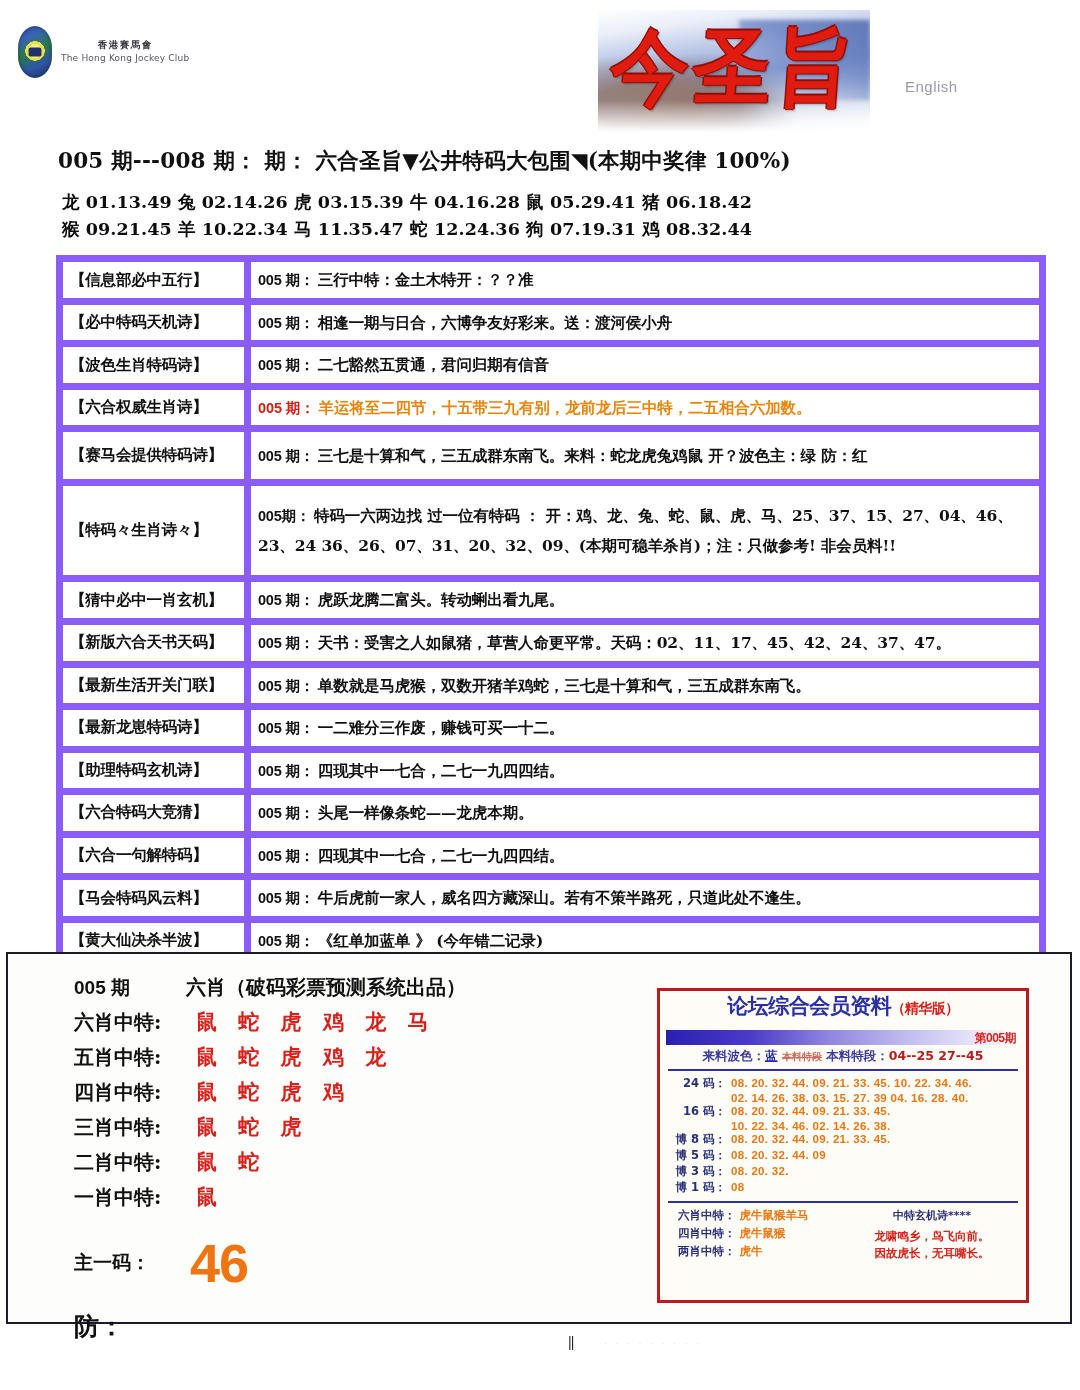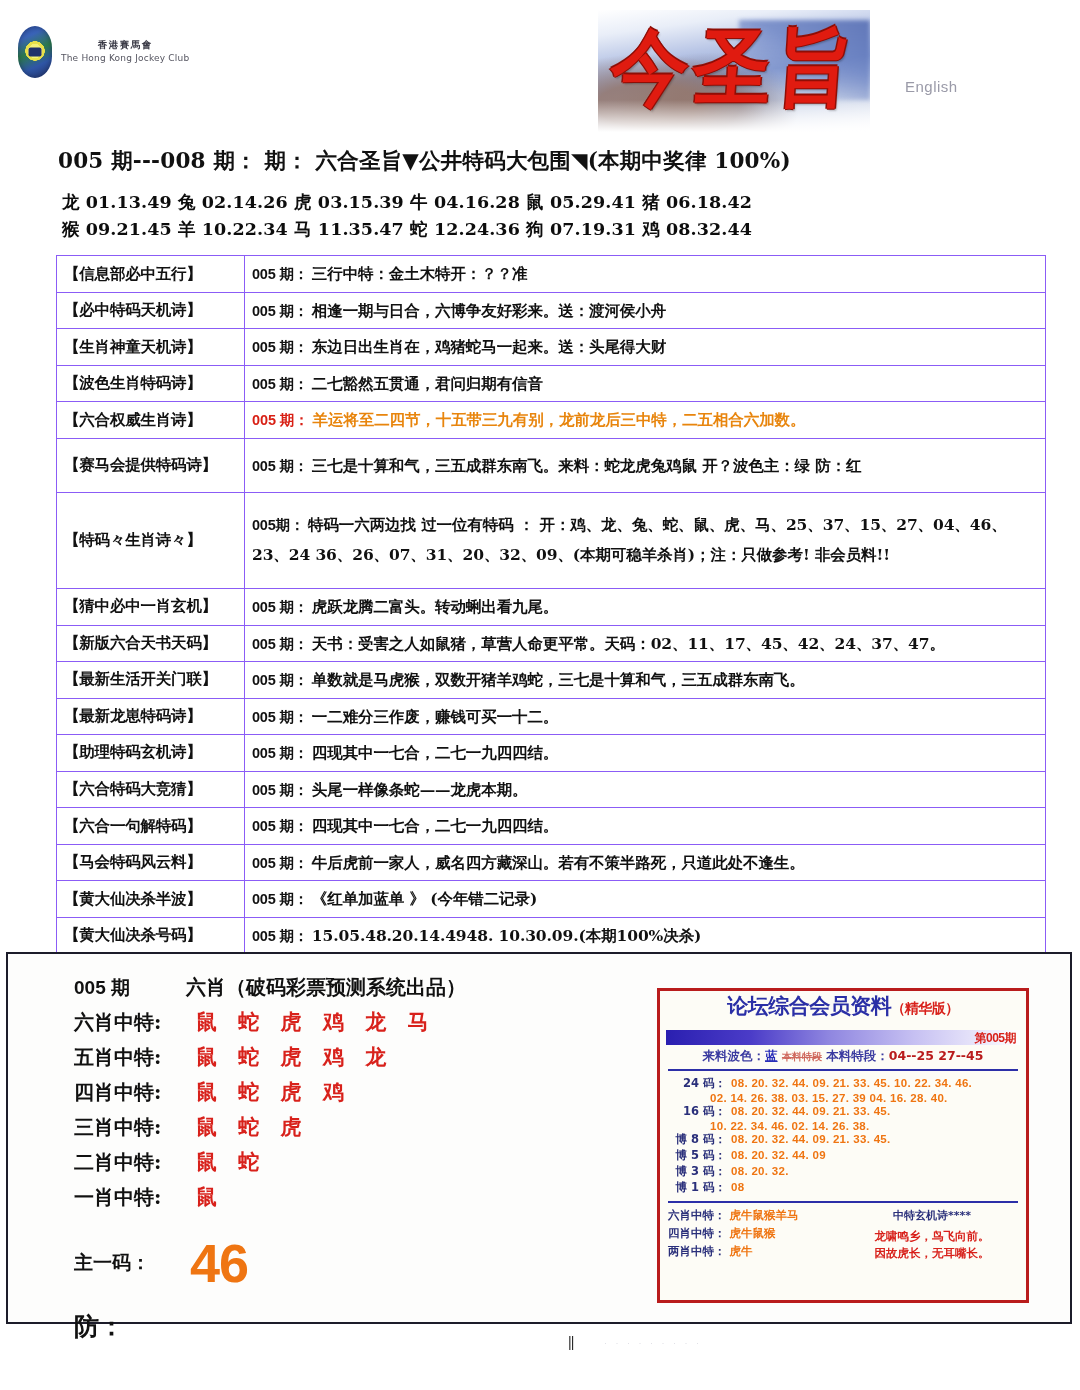--- a/index.html
+++ b/index.html
@@ -142,21 +142,21 @@
   }
 
   
   .tbl-wrap { margin: 12px 0 0 56px; width: 990px; }
   table.main {
     border-collapse: collapse;
     width: 990px;
     table-layout: fixed;
   }
   table.main td {
-    border: 1px solid #8b5cf6;
+    border: 7px solid #8b5cf6;
     padding: 3px 5px 3px 7px;
     vertical-align: middle;
     font-family: "DejaVu Serif", "Liberation Serif", serif;
     color: #111111;
   }
   td.lbl {
     width: 188px;
     font-size: 15.5px;
     font-weight: 700;
     white-space: nowrap;
@@ -359,38 +359,39 @@
     font-weight: 700;
     color: #ef7512;
     letter-spacing: .3px;
   }
   .code-cont {
     font-family: "Liberation Sans", sans-serif;
     font-size: 11.5px;
     font-weight: 700;
     color: #ef7512;
     letter-spacing: .3px;
-    margin-left: 42px;
+    margin-left: 63px;
     white-space: nowrap;
   }
   .card-rule2 {
     height: 2px;
     background: #2c2fa8;
     margin: 6px 8px 5px 8px;
   }
   .card-foot {
     display: flex;
     padding: 0 8px;
   }
   .cf-left { width: 178px; }
   .cf-row {
     display: flex;
     align-items: center;
     margin-bottom: 3px;
     white-space: nowrap;
+    margin-left: 10px;
   }
   .cf-key {
     font-family: "DejaVu Sans", sans-serif;
     font-size: 11.5px;
     font-weight: 700;
     color: #2a2f7a;
     margin-right: 4px;
   }
   .cf-val {
     font-family: "DejaVu Sans", sans-serif;
@@ -464,24 +465,20 @@
 <div class="tbl-wrap">
   <table class="main">
     <tbody id="tbody-main">
         <tr>
           <td class="lbl">【信息部必中五行】</td>
           <td class="val"><span class="issue">005 期： </span><span>三行中特：金土木特开：？？准</span></td>
         </tr>
         <tr>
           <td class="lbl">【必中特码天机诗】</td>
           <td class="val"><span class="issue">005 期： </span><span>相逢一期与日合，六博争友好彩来。送：渡河侯小舟</span></td>
-        </tr>
-        <tr>
-          <td class="lbl">【生肖神童天机诗】</td>
-          <td class="val"><span class="issue">005 期： </span><span>东边日出生肖在，鸡猪蛇马一起来。送：头尾得大财</span></td>
         </tr>
         <tr>
           <td class="lbl">【波色生肖特码诗】</td>
           <td class="val"><span class="issue">005 期： </span><span>二七豁然五贯通，君问归期有信音</span></td>
         </tr>
         <tr class="accent">
           <td class="lbl">【六合权威生肖诗】</td>
           <td class="val"><span class="issue-red">005 期： </span><span>羊运将至二四节，十五带三九有别，龙前龙后三中特，二五相合六加数。</span></td>
         </tr>
         <tr>

